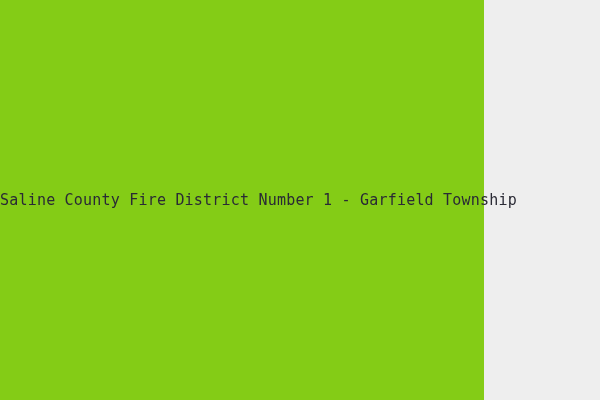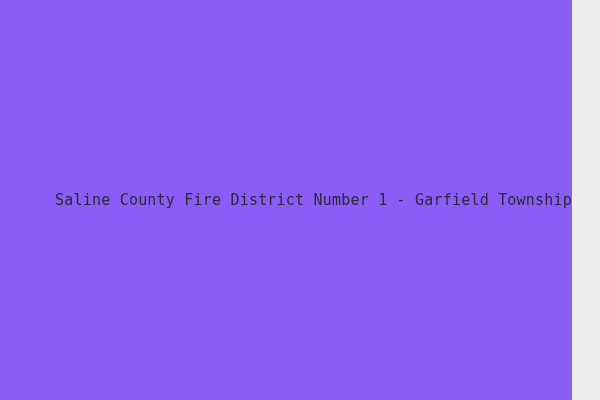--- a/index.html
+++ b/index.html
@@ -4,26 +4,26 @@
   <style>
     html, body {
       margin: 0;
       padding: 0;
       width: 600px;
       height: 400px;
       background: #eeeeee;
       overflow: hidden;
     }
     .page {
-      width: 572px;
+      width: 484px;
       height: 400px;
       display: flex;
       align-items: center;
-      justify-content: flex-end;
-      background: #8b5cf6;
+      justify-content: flex-start;
+      background: #84cc16;
     }
     .title {
       font-family: "DejaVu Sans Mono", "Liberation Mono", monospace;
       font-size: 15px;
       color: #2a2a35;
       letter-spacing: 0.2px;
       white-space: nowrap;
       margin-top: 0px;
     }
   </style>

